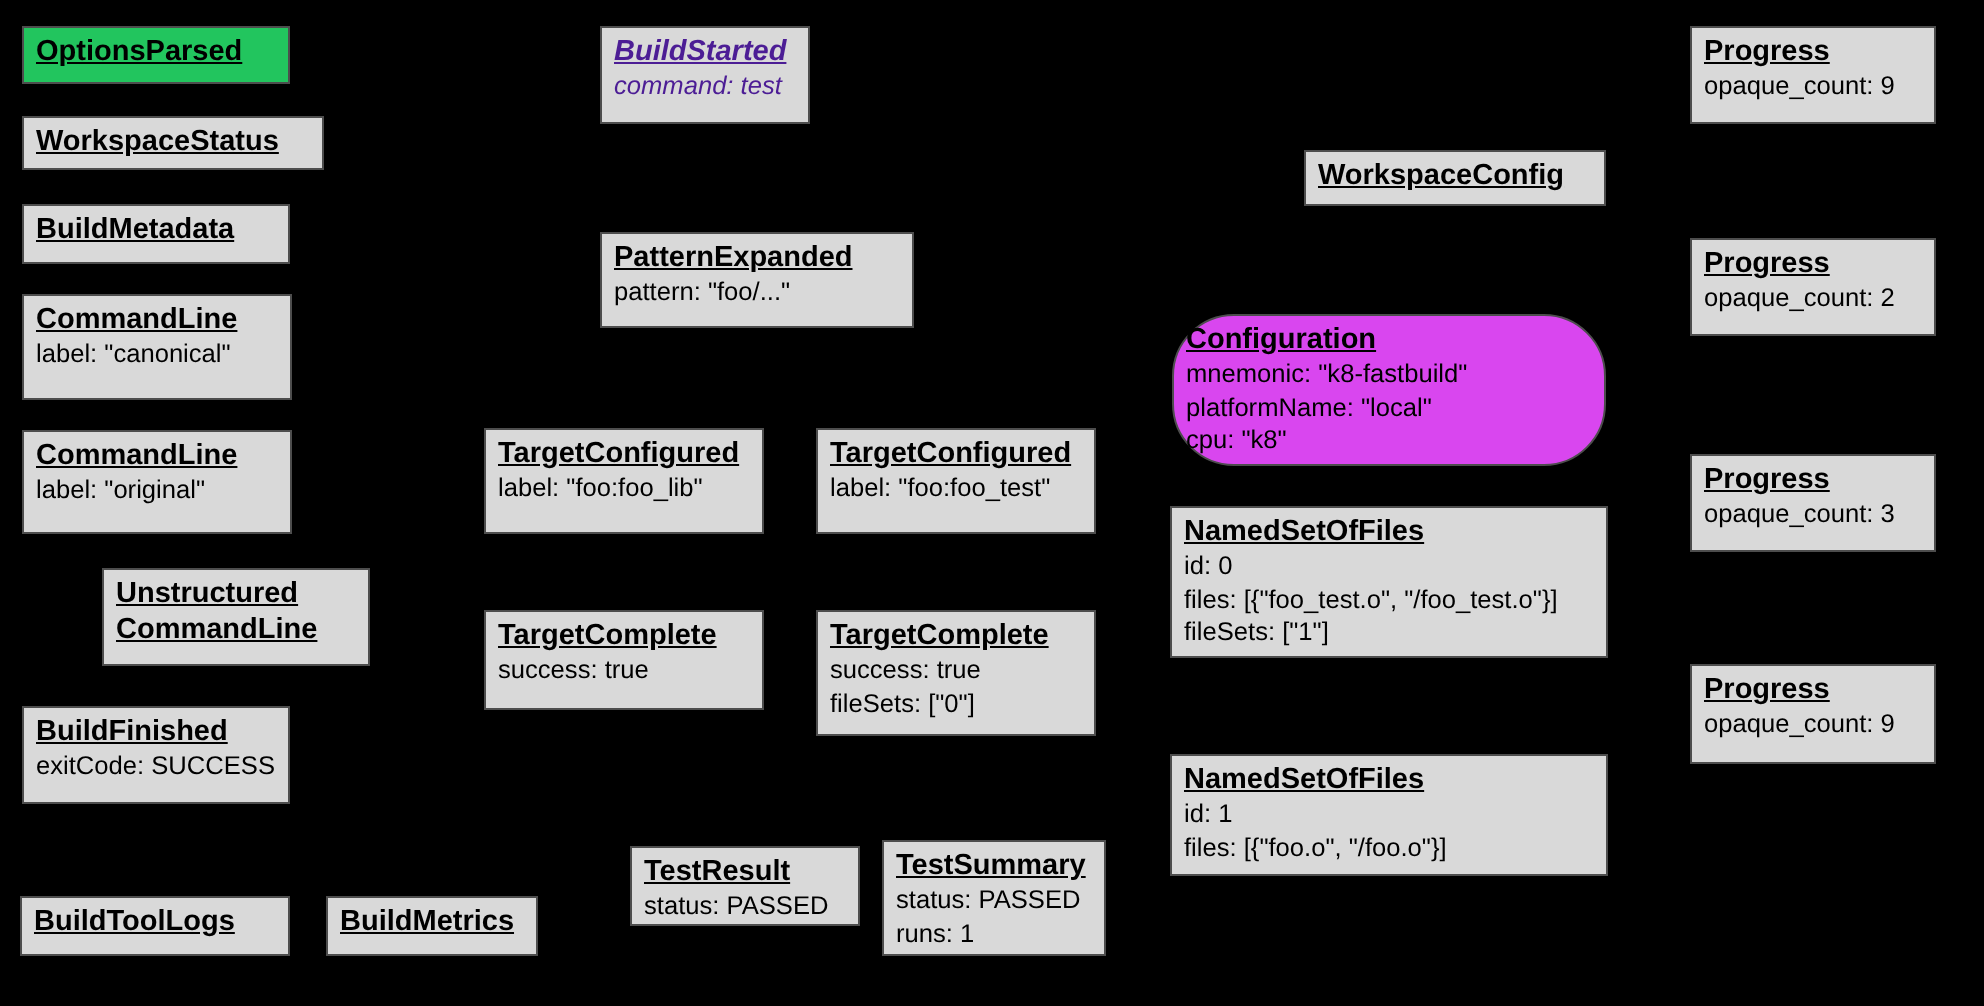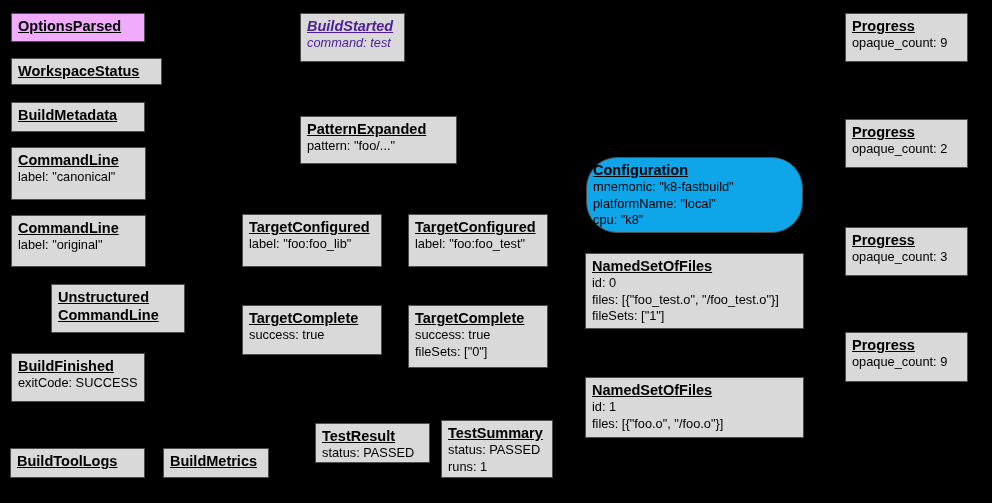--- a/index.html
+++ b/index.html
@@ -33,21 +33,21 @@
   .node-line {
     font-size: 12.8px;
     line-height: 16.5px;
     white-space: nowrap;
   }
 </style>
 </head>
 <body>
 
 <div class="canvas" style="background: rgb(0, 0, 0); width: 992px; height: 503px;">
-    <div class="node" style="left: 11px; top: 13px; width: 134px; height: 29px; background: #f0abfc; border-color: rgb(77, 77, 77); color: rgb(0, 0, 0);">
+    <div class="node" style="left: 11px; top: 13px; width: 134px; height: 29px; background: #22c55e; border-color: rgb(77, 77, 77); color: rgb(0, 0, 0);">
       <div class="node-title">OptionsParsed</div>
     </div>
     <div class="node" style="left: 11px; top: 102px; width: 134px; height: 30px; background: rgb(217, 217, 217); border-color: rgb(77, 77, 77); color: rgb(0, 0, 0);">
       <div class="node-title">BuildMetadata</div>
     </div>
     <div class="node" style="left: 11px; top: 58px; width: 151px; height: 27px; background: rgb(217, 217, 217); border-color: rgb(77, 77, 77); color: rgb(0, 0, 0);">
       <div class="node-title">WorkspaceStatus</div>
     </div>
     <div class="node" style="left: 11px; top: 147px; width: 135px; height: 53px; background: rgb(217, 217, 217); border-color: rgb(77, 77, 77); color: rgb(0, 0, 0);">
       <div class="node-title">CommandLine</div>
@@ -98,21 +98,24 @@
     </div>
     <div class="node" style="left: 315px; top: 423px; width: 115px; height: 40px; background: rgb(217, 217, 217); border-color: rgb(77, 77, 77); color: rgb(0, 0, 0);">
       <div class="node-title">TestResult</div>
       <div class="node-line">status: PASSED</div>
     </div>
     <div class="node" style="left: 441px; top: 420px; width: 112px; height: 58px; background: rgb(217, 217, 217); border-color: rgb(77, 77, 77); color: rgb(0, 0, 0);">
       <div class="node-title">TestSummary</div>
       <div class="node-line">status: PASSED</div>
       <div class="node-line">runs: 1</div>
     </div>
-    <div class="node" style="left: 586px; top: 157px; width: 217px; height: 76px; background: #0ea5e9; border-color: rgb(77, 77, 77); color: rgb(0, 0, 0); border-radius: 31px;">
+    <div class="node" style="left: 652px; top: 75px; width: 151px; height: 28px; background: rgb(217, 217, 217); border-color: rgb(77, 77, 77); color: rgb(0, 0, 0);">
+      <div class="node-title">WorkspaceConfig</div>
+    </div>
+    <div class="node" style="left: 586px; top: 157px; width: 217px; height: 76px; background: #d946ef; border-color: rgb(77, 77, 77); color: rgb(0, 0, 0); border-radius: 31px;">
       <div class="node-title">Configuration</div>
       <div class="node-line">mnemonic: "k8-fastbuild"</div>
       <div class="node-line">platformName: "local"</div>
       <div class="node-line">cpu: "k8"</div>
     </div>
     <div class="node" style="left: 585px; top: 253px; width: 219px; height: 76px; background: rgb(217, 217, 217); border-color: rgb(77, 77, 77); color: rgb(0, 0, 0);">
       <div class="node-title">NamedSetOfFiles</div>
       <div class="node-line">id: 0</div>
       <div class="node-line">files: [{"foo_test.o", "/foo_test.o"}]</div>
       <div class="node-line">fileSets: ["1"]</div>

